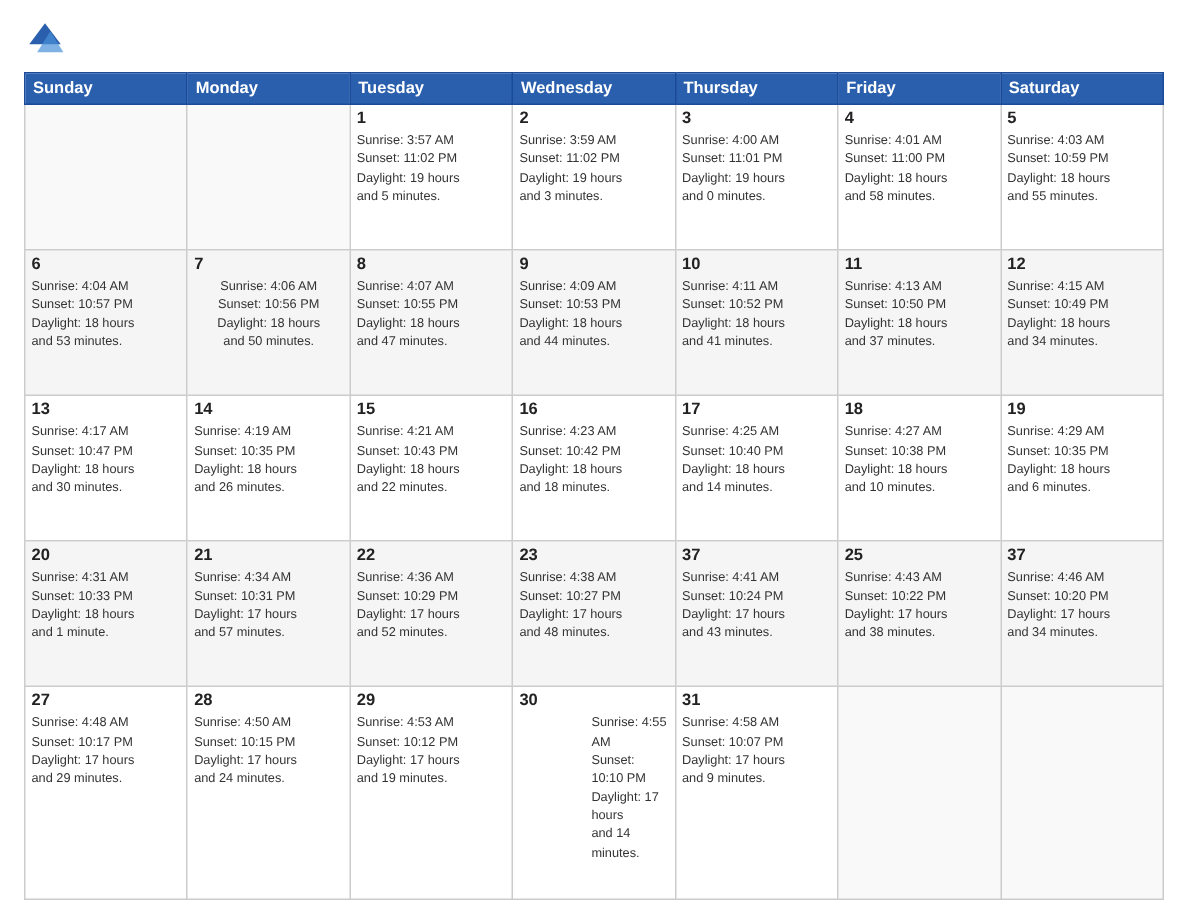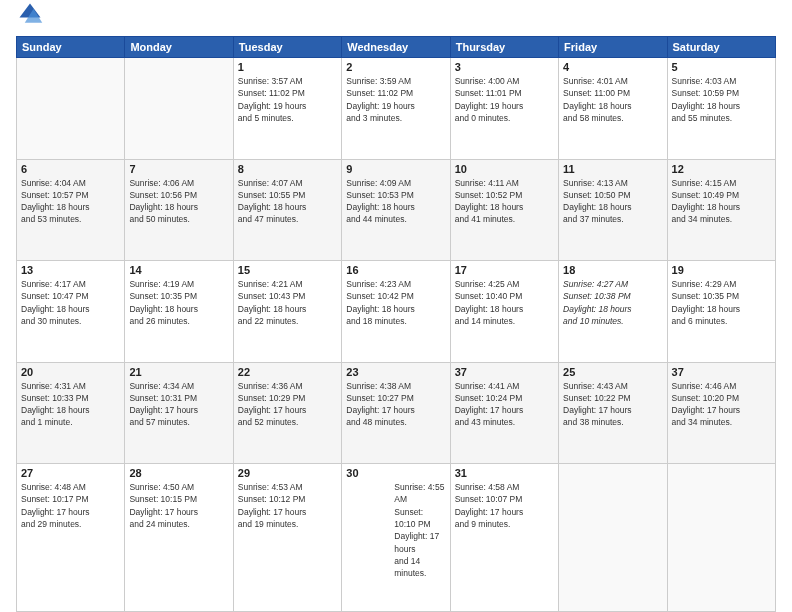--- a/index.html
+++ b/index.html
@@ -6,21 +6,21 @@
     body {
       font-family: Arial, sans-serif;
       background: #fff;
       width: 792px;
       height: 612px;
       overflow: hidden;
     }
     .page {
       width: 792px;
       height: 612px;
-      padding: 0 16px;
+      padding: 12px 16px;
       display: flex;
       flex-direction: column;
     }
     .header {
       display: flex;
       justify-content: space-between;
       align-items: flex-start;
       margin-bottom: 8px;
     }
     .logo {
@@ -177,21 +177,21 @@
         <tr>
           <td>
             <span class="day-num">6</span>
             <div class="day-info" style="white-space: pre-line;">Sunrise: 4:04 AM
 Sunset: 10:57 PM
 Daylight: 18 hours
 and 53 minutes.</div>
           </td>
           <td>
             <span class="day-num">7</span>
-            <div class="day-info" style="white-space: pre-line;">Sunrise: 4:06 AM
+            <div class="day-info" style="white-space: pre-line; text-align: center;">Sunrise: 4:06 AM
 Sunset: 10:56 PM
 Daylight: 18 hours
 and 50 minutes.</div>
           </td>
           <td>
             <span class="day-num">8</span>
             <div class="day-info" style="white-space: pre-line;">Sunrise: 4:07 AM
 Sunset: 10:55 PM
 Daylight: 18 hours
 and 47 minutes.</div>
@@ -256,21 +256,21 @@
           </td>
           <td>
             <span class="day-num">17</span>
             <div class="day-info" style="white-space: pre-line;">Sunrise: 4:25 AM
 Sunset: 10:40 PM
 Daylight: 18 hours
 and 14 minutes.</div>
           </td>
           <td>
             <span class="day-num">18</span>
-            <div class="day-info" style="white-space: pre-line; font-style: italic;">Sunrise: 4:27 AM
+            <div class="day-info" style="white-space: pre-line;">Sunrise: 4:27 AM
 Sunset: 10:38 PM
 Daylight: 18 hours
 and 10 minutes.</div>
           </td>
           <td>
             <span class="day-num">19</span>
             <div class="day-info" style="white-space: pre-line;">Sunrise: 4:29 AM
 Sunset: 10:35 PM
 Daylight: 18 hours
 and 6 minutes.</div>

